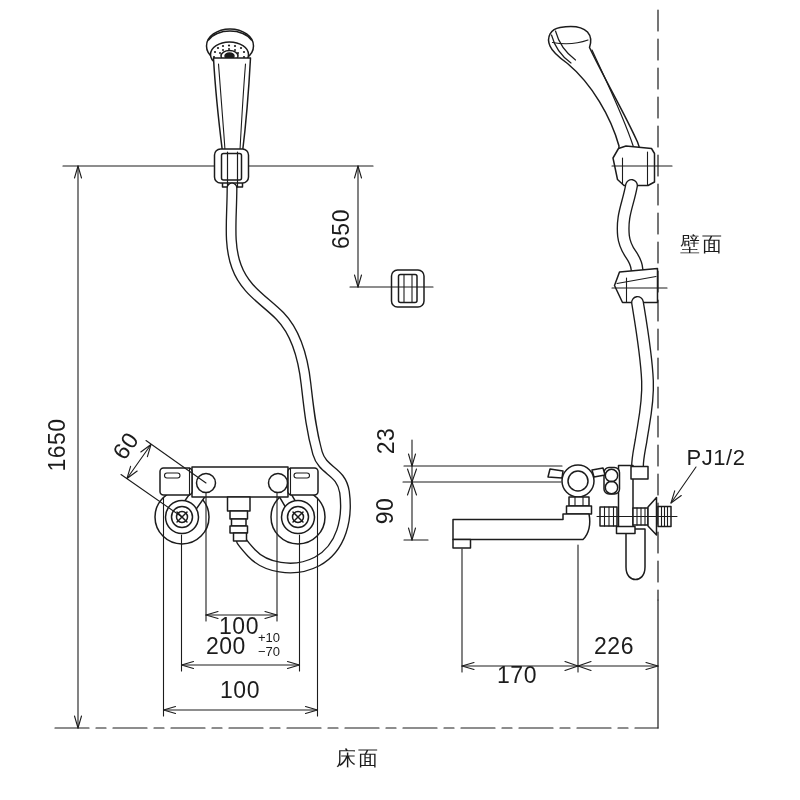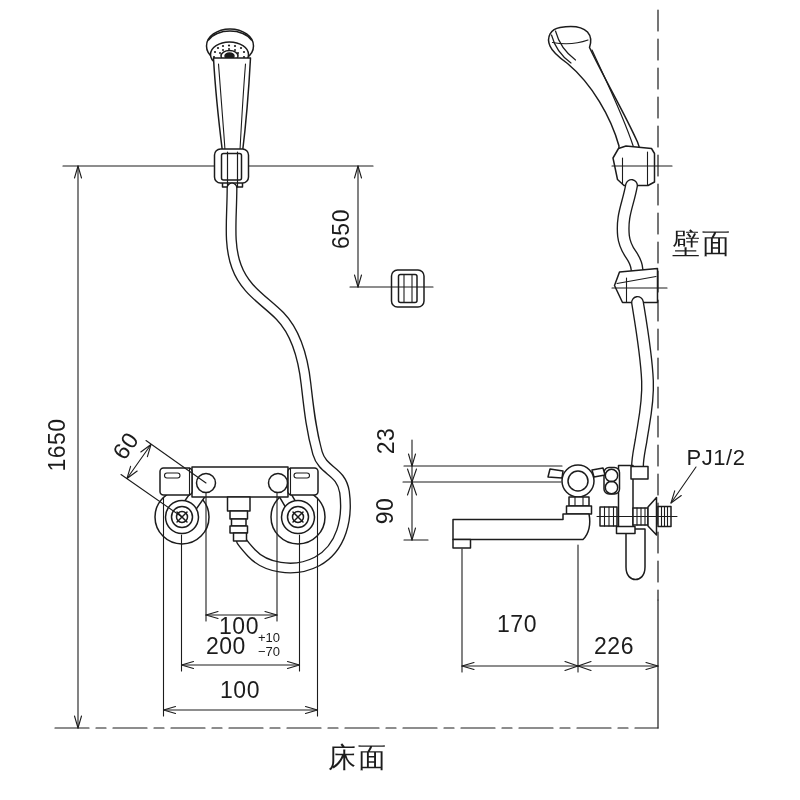--- a/index.html
+++ b/index.html
@@ -3,21 +3,21 @@
 <meta charset="utf-8">
 <style>
   html,body{margin:0;padding:0;background:#ffffff;}
   #stage{position:relative;width:800px;height:800px;background:#ffffff;overflow:hidden;
          font-family:"Liberation Sans", sans-serif;color:#1c1c1c;}
   #linework{position:absolute;left:0;top:0;}
   .lbl{position:absolute;transform:translate(-50%,-50%);font-size:23px;line-height:1;
        white-space:nowrap;letter-spacing:0.5px;color:#1c1c1c;}
   .rot90{transform:translate(-50%,-50%) rotate(-90deg);}
   .rot55{transform:translate(-50%,-50%) rotate(-55deg);}
-  .jp{font-size:28px;letter-spacing:2px;}
+  .jp{font-size:20px;letter-spacing:2px;}
   .pj{font-size:22px;letter-spacing:0.5px;}
   .dim-tol{display:inline-flex;flex-direction:column;font-size:13px;line-height:1.05;
            margin-left:12px;vertical-align:2px;letter-spacing:0;}
   .dim-200-wrap{display:inline-flex;align-items:flex-end;}
 </style>
 </head>
 <body>
 
 <div id="stage">
 
@@ -306,19 +306,19 @@
     <span>200</span>
     <span class="dim-tol">
       <span>+10</span>
       <span>−70</span>
     </span>
   </span>
 </div>
 <div class="lbl" style="left:240px;top:690px;">100</div>
 <div class="lbl rot90" style="left:386px;top:441px;">23</div>
 <div class="lbl rot90" style="left:385px;top:511px;">90</div>
-<div class="lbl" style="left:517px;top:624px;">170</div>
+<div class="lbl" style="left:517px;top:675px;">170</div>
 <div class="lbl" style="left:614px;top:646px;">226</div>
 <div class="lbl pj" style="left:716px;top:458px;">PJ1/2</div>
 <div class="lbl jp" style="left:702px;top:244px;">壁面</div>
 <div class="lbl jp" style="left:358px;top:758px;text-align:right;">床面</div>
 
 </div>
 
 </body></html>

